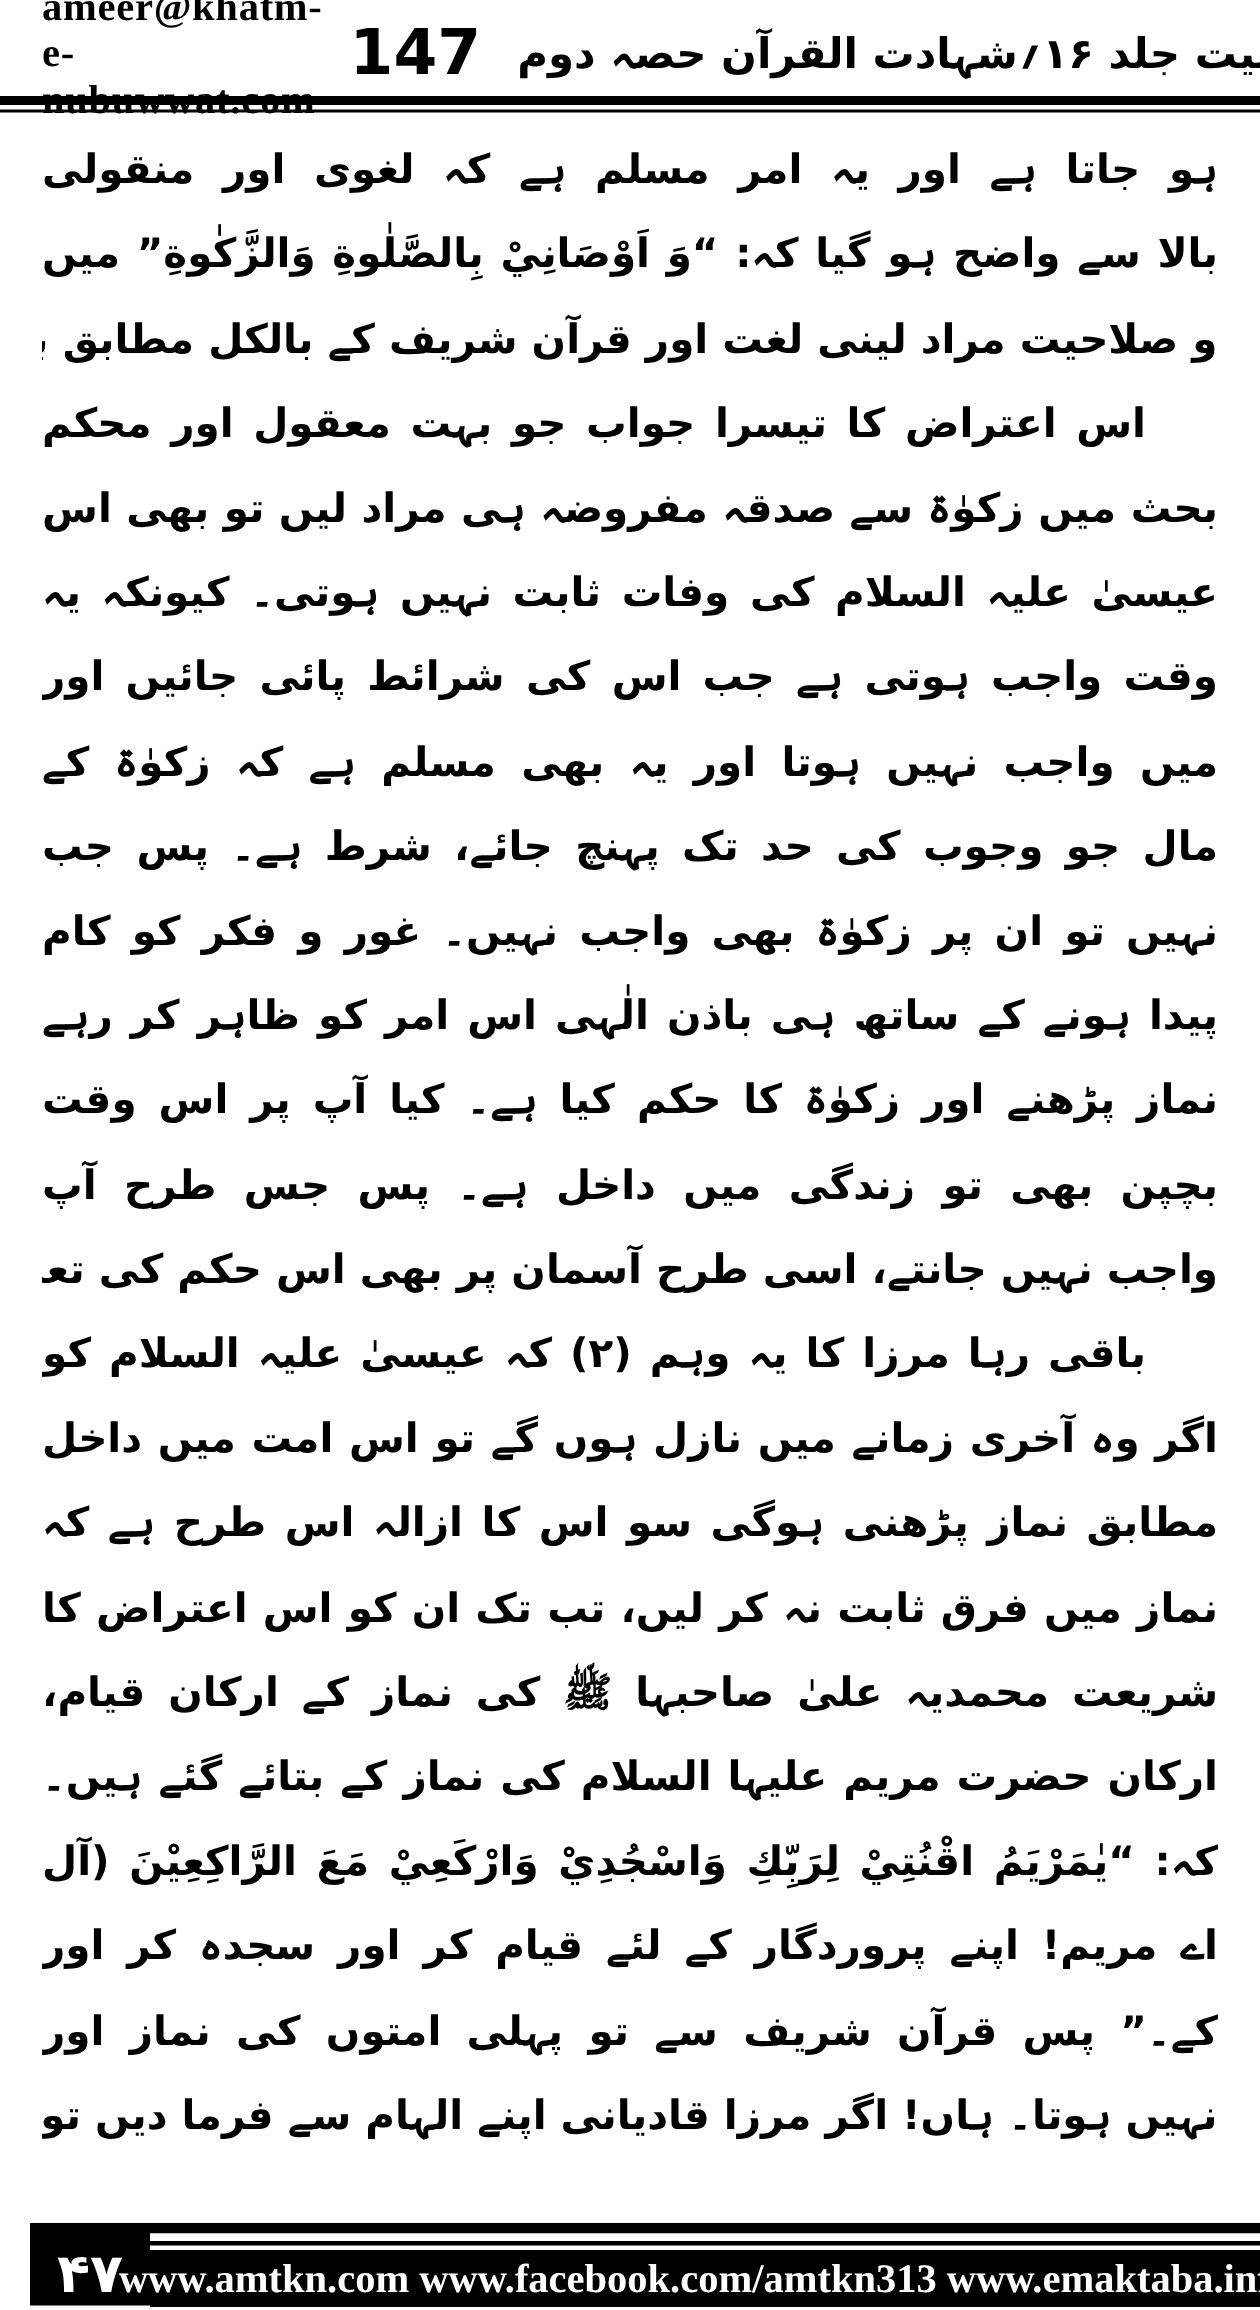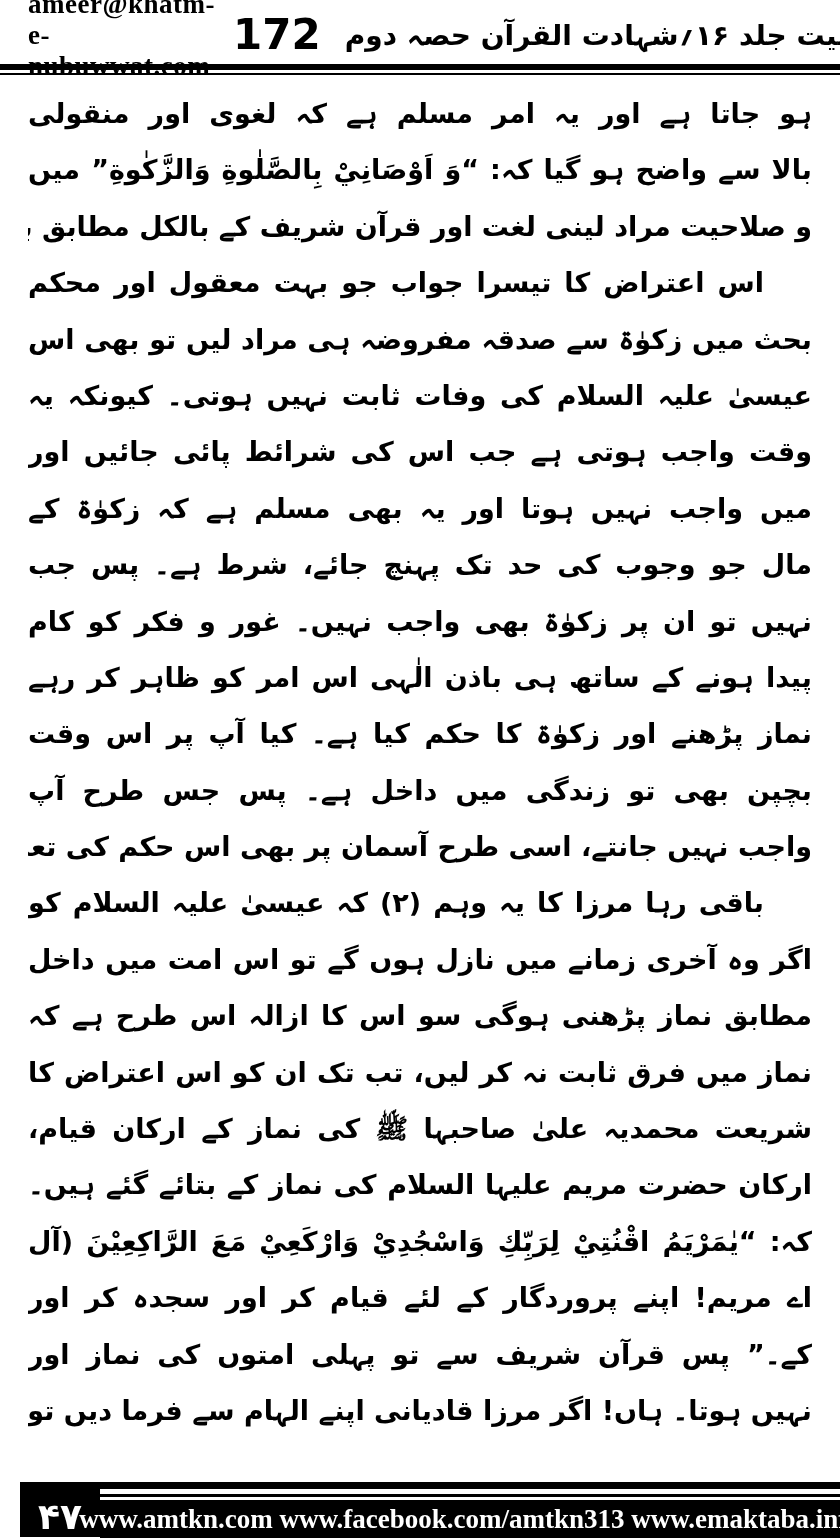--- a/index.html
+++ b/index.html
@@ -72,21 +72,21 @@
     font-weight:bold;font-size:27px;white-space:nowrap;
   }
 </style>
 </head>
 <body>
 
 <div class="page">
 
   <div class="header">
     <div class="header-email">ameer@khatm-e-nubuwwat.com</div>
-    <div class="header-pagenum">172</div>
+    <div class="header-pagenum">147</div>
     <div class="header-title">محاسبہ قادیانیت جلد ۱۶؍شہادت القرآن حصہ دوم</div>
   </div>
   <div class="header-rule"></div>
 
   <div class="body-text" id="body-lines">
       <div class="line justify">ہو جاتا ہے اور یہ امر مسلم ہے کہ لغوی اور منقولی مضمون میں مناسبت ضرور ہوتی ہے۔ پس بیان</div>
       <div class="line justify">بالا سے واضح ہو گیا کہ: “وَ اَوْصَانِيْ بِالصَّلٰوةِ وَالزَّكٰوةِ” میں زکوٰۃ سے طہارت</div>
       <div class="line right">و صلاحیت مراد لینی لغت اور قرآن شریف کے بالکل مطابق بلکہ مؤید بالقرآن ہیں۔</div>
       <div class="line justify indent">اس اعتراض کا تیسرا جواب جو بہت معقول اور محکم ہے یہ ہے کہ اگر اس آیت زیر</div>
       <div class="line justify">بحث میں زکوٰۃ سے صدقہ مفروضہ ہی مراد لیں تو بھی اس سے مرزا قادیانی کی مراد کے موافق</div>

